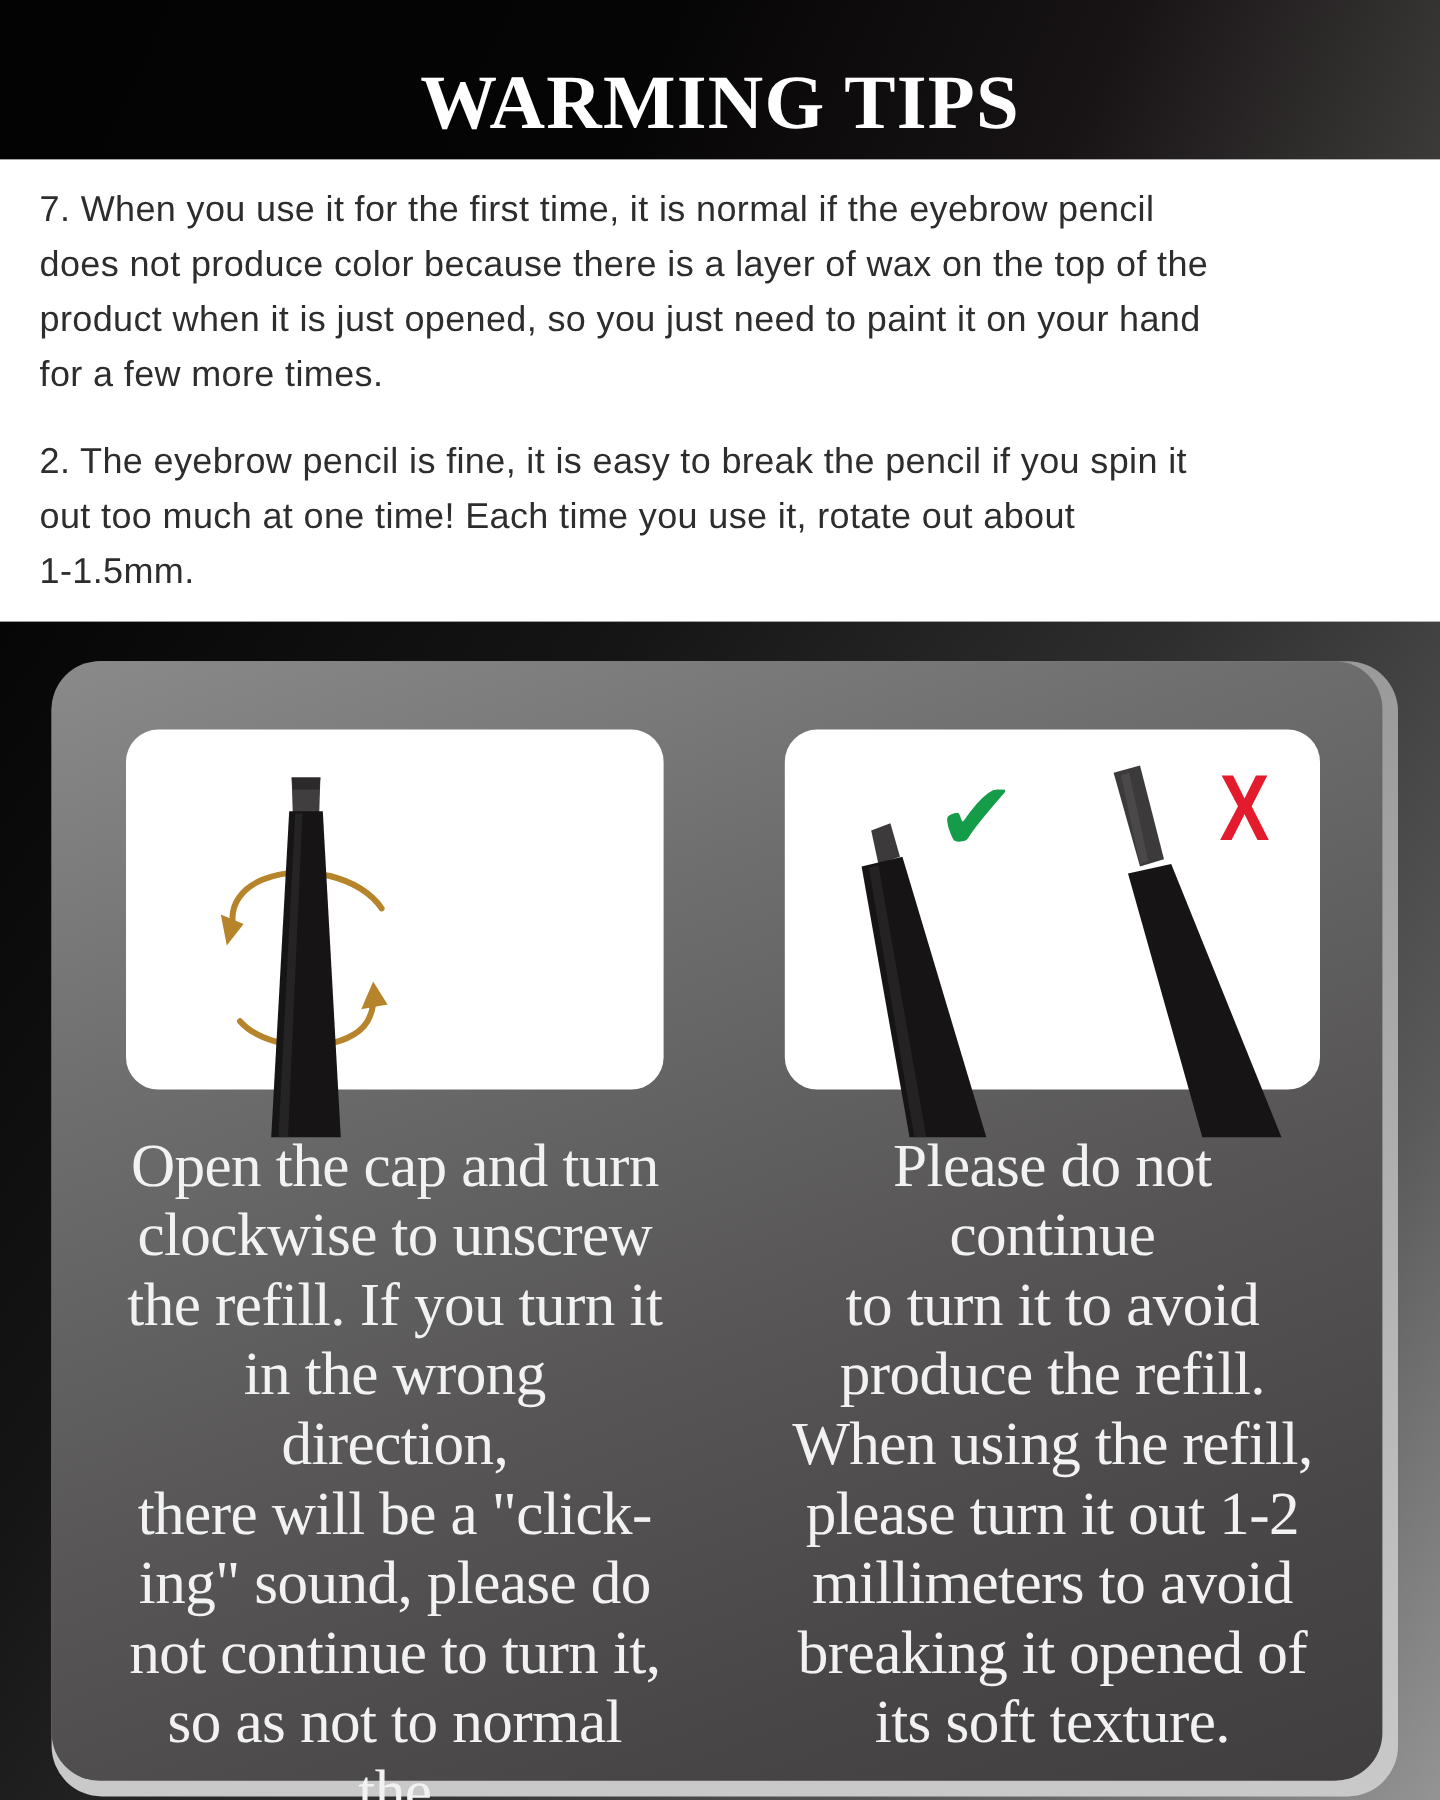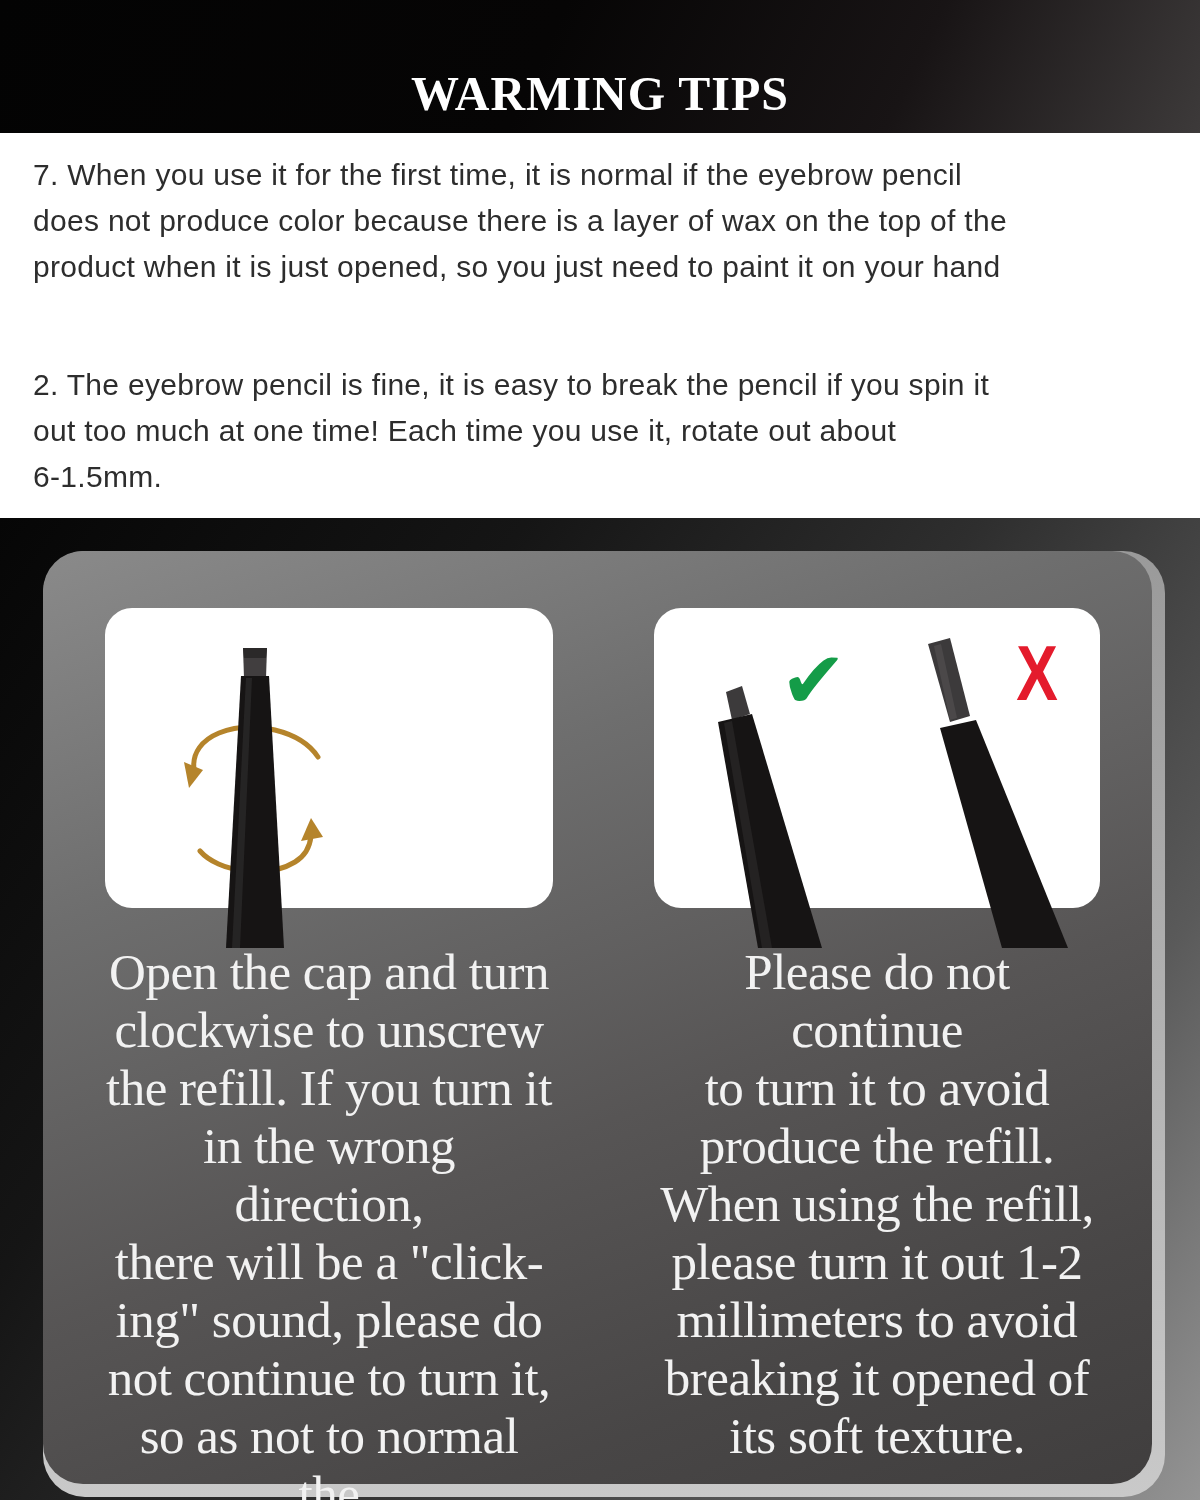--- a/index.html
+++ b/index.html
@@ -4,21 +4,21 @@
 <style>
   html,body{margin:0;padding:0;background:#ffffff;}
   .page{position:relative;width:1200px;height:1500px;overflow:hidden;
         font-family:"Liberation Sans",sans-serif;}
 
   
   .banner{position:absolute;left:0;top:0;width:1200px;height:133px;
           background:linear-gradient(115deg,#030303 0%,#060505 45%,#181415 75%,#3d3a3a 100%);
           display:flex;align-items:flex-end;justify-content:center;}
   .banner-title{color:#ffffff;font-family:"Liberation Serif",serif;font-weight:bold;
-                font-size:48px;letter-spacing:1px;line-height:1;
+                font-size:64px;letter-spacing:1px;line-height:1;
                 padding-bottom:15px;white-space:nowrap;}
 
   
   .tips-section{position:absolute;left:0;top:133px;width:1200px;height:385px;background:#ffffff;}
   .tip{position:absolute;left:33px;width:1150px;color:#2d2d2d;
        font-size:30px;line-height:46px;letter-spacing:0.3px;}
   .tip-1{top:19px;}
   .tip-2{top:229px;}
   .tip-line{white-space:nowrap;}
 
@@ -54,25 +54,26 @@
 
   <div class="banner">
     <div class="banner-title">WARMING TIPS</div>
   </div>
 
   <div class="tips-section">
     <div class="tip tip-1">
       <div class="tip-line">7. When you use it for the first time, it is normal if the eyebrow pencil</div>
       <div class="tip-line">does not produce color because there is a layer of wax on the top of the</div>
       <div class="tip-line">product when it is just opened, so you just need to paint it on your hand</div>
+      <div class="tip-line">for a few more times.</div>
     </div>
     <div class="tip tip-2">
       <div class="tip-line">2. The eyebrow pencil is fine, it is easy to break the pencil if you spin it</div>
       <div class="tip-line">out too much at one time! Each time you use it, rotate out about</div>
-      <div class="tip-line">6-1.5mm.</div>
+      <div class="tip-line">1-1.5mm.</div>
     </div>
   </div>
 
   <div class="demo-section">
     <div class="panel-wrap">
       <div class="panel">
 
         <div class="card card-left"></div>
         <div class="card card-right"></div>
 

